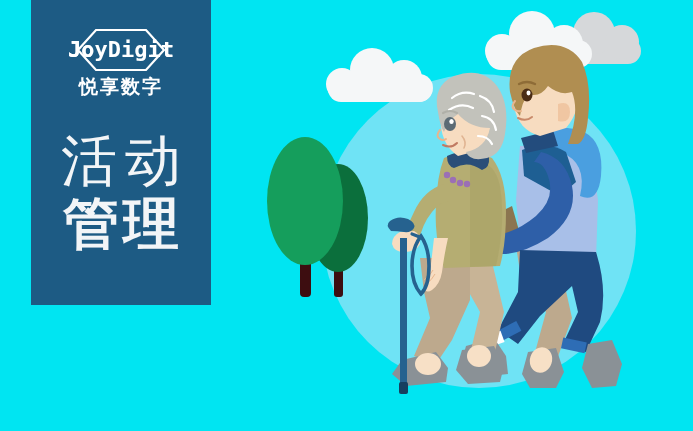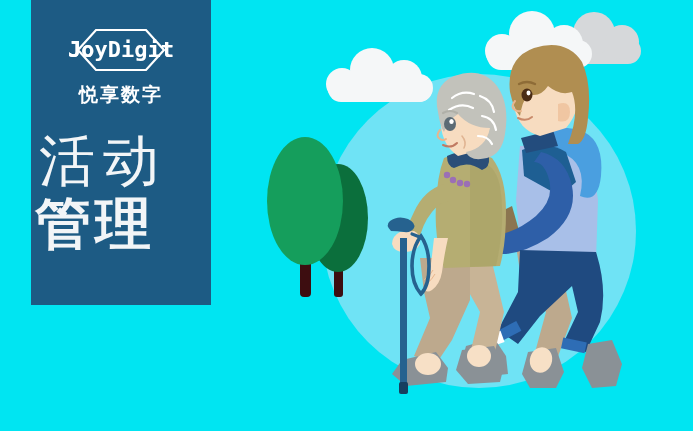--- a/index.html
+++ b/index.html
@@ -42,33 +42,34 @@
     width: 180px;
     text-align: center;
   }
   .logo-mark {
     position: relative;
     width: 180px;
     height: 46px;
   }
   .logo-mark svg { display: block; margin: 0 auto; }
   .logo-cn {
-    margin-top: 12px;
+    margin-top: 4px;
     color: #ffffff;
     font-size: 19px;
     font-weight: bold;
     letter-spacing: 2px;
     line-height: 22px;
   }
 
   .panel-title {
     position: absolute;
     left: 0;
     top: 130px;
     width: 180px;
+    text-align: center;
     color: #f2f5f7;
   }
   .title-line-1 {
     font-size: 56px;
     line-height: 62px;
     letter-spacing: 8px;
     text-indent: 8px;
     font-weight: 300;
   }
   .title-line-2 {

